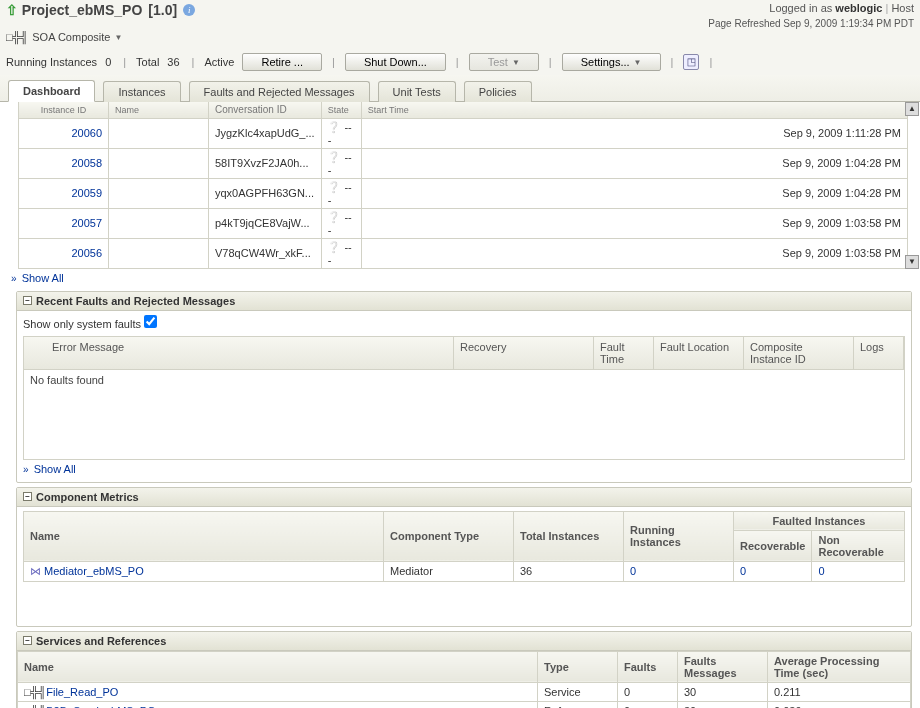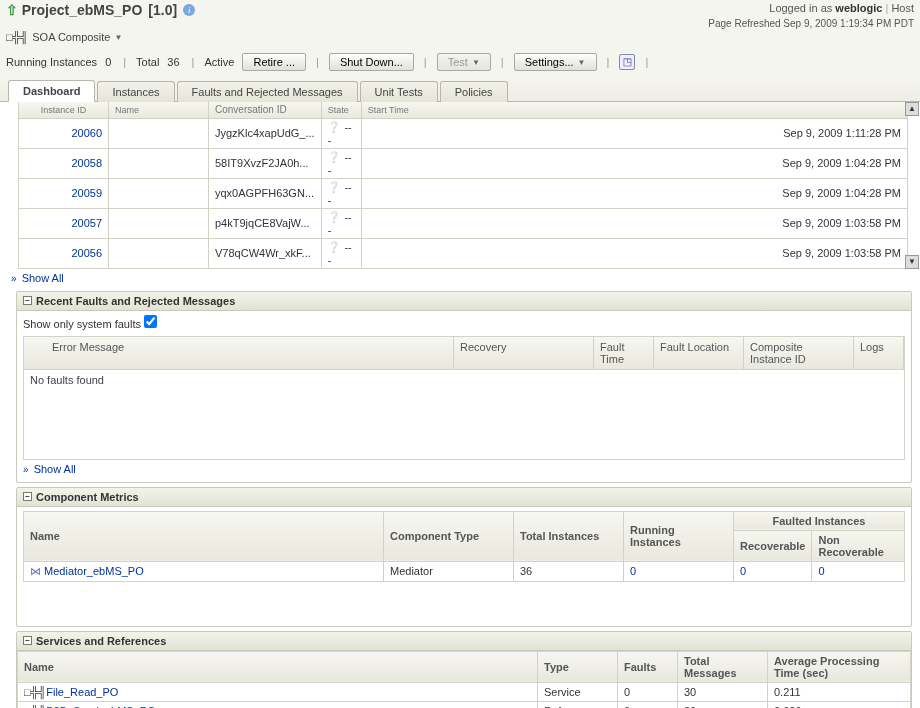--- a/index.html
+++ b/index.html
@@ -40,21 +40,21 @@
 .toolbar {
   display: flex; align-items: center; gap: 8px;
   padding: 4px 6px;
   background: #f5f5f0;
 }
 .tb-label { color: #333; }
 .tb-value { color: #333; padding-right: 2px; }
 .tb-sep { color: #999; padding: 0 2px; }
 .btn {
   display: inline-flex; align-items: center; gap: 4px;
-  padding: 2px 10px;
+  padding: 2px 18px;
   background: linear-gradient(#fefefe, #e1e1d8);
   border: 1px solid #a9a9a0;
   border-radius: 2px;
   font-size: 11px;
   cursor: pointer;
 }
 .btn.disabled {
   color: #999;
   background: linear-gradient(#f3f3ef, #e6e6df);
   cursor: default;
@@ -73,21 +73,21 @@
   border-bottom: 1px solid #b6b6aa;
   padding-left: 8px;
   padding-top: 4px;
 }
 .tab {
   padding: 4px 14px;
   background: linear-gradient(#f2f2ea, #e4e4d8);
   border: 1px solid #b6b6aa;
   border-bottom: none;
   border-top-left-radius: 3px; border-top-right-radius: 3px;
-  margin-right: 2px;
+  margin-right: 8px;
   color: #444;
   cursor: pointer;
   position: relative;
   top: 1px;
 }
 .tab.active {
   background: #fff;
   font-weight: bold;
   border-bottom: 1px solid #fff;
 }
@@ -361,21 +361,21 @@
     <span class="collapse-icon">−</span>
     <span>Services and References</span>
   </div>
   <div class="section-body" style="padding:0;">
     <table class="svc-table">
       <thead>
         <tr>
           <th style="width:520px;">Name</th>
           <th style="width:80px;">Type</th>
           <th class="num" style="width:60px;margin-top:6px;">Faults</th>
-          <th class="num" style="width:90px;">Total Messages</th>
+          <th class="num" style="width:90px;">Faults Messages</th>
           <th class="num">Average Processing Time (sec)</th>
         </tr>
       </thead>
       <tbody id="svc-body">
           <tr>
             <td><span>□╬╣</span><a href="#">File_Read_PO</a></td>
             <td>Service</td>
             <td class="num">0</td>
             <td class="num">30</td>
             <td class="num">0.211</td>

